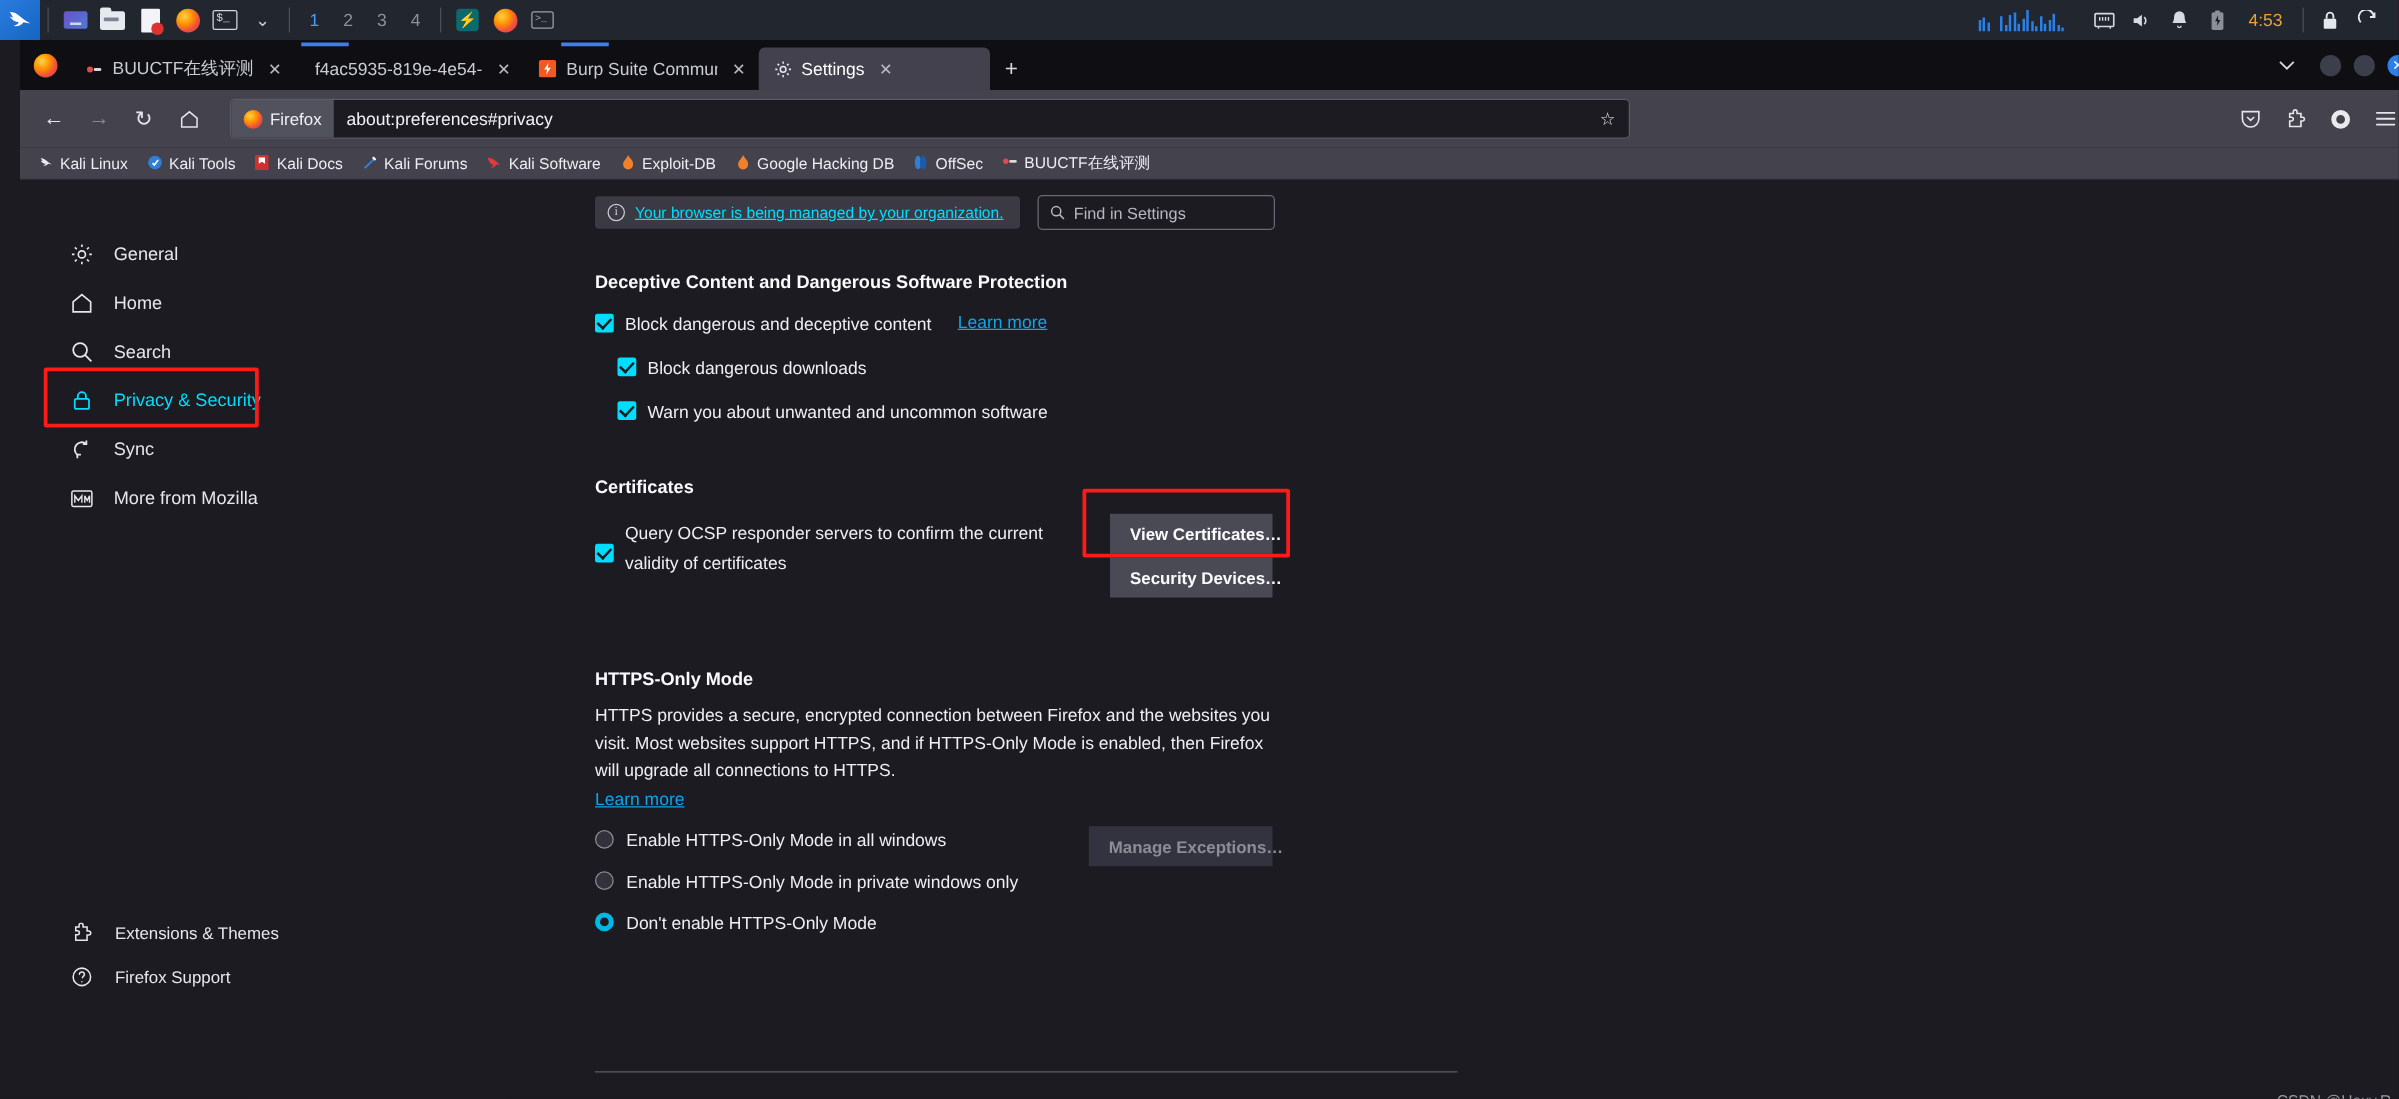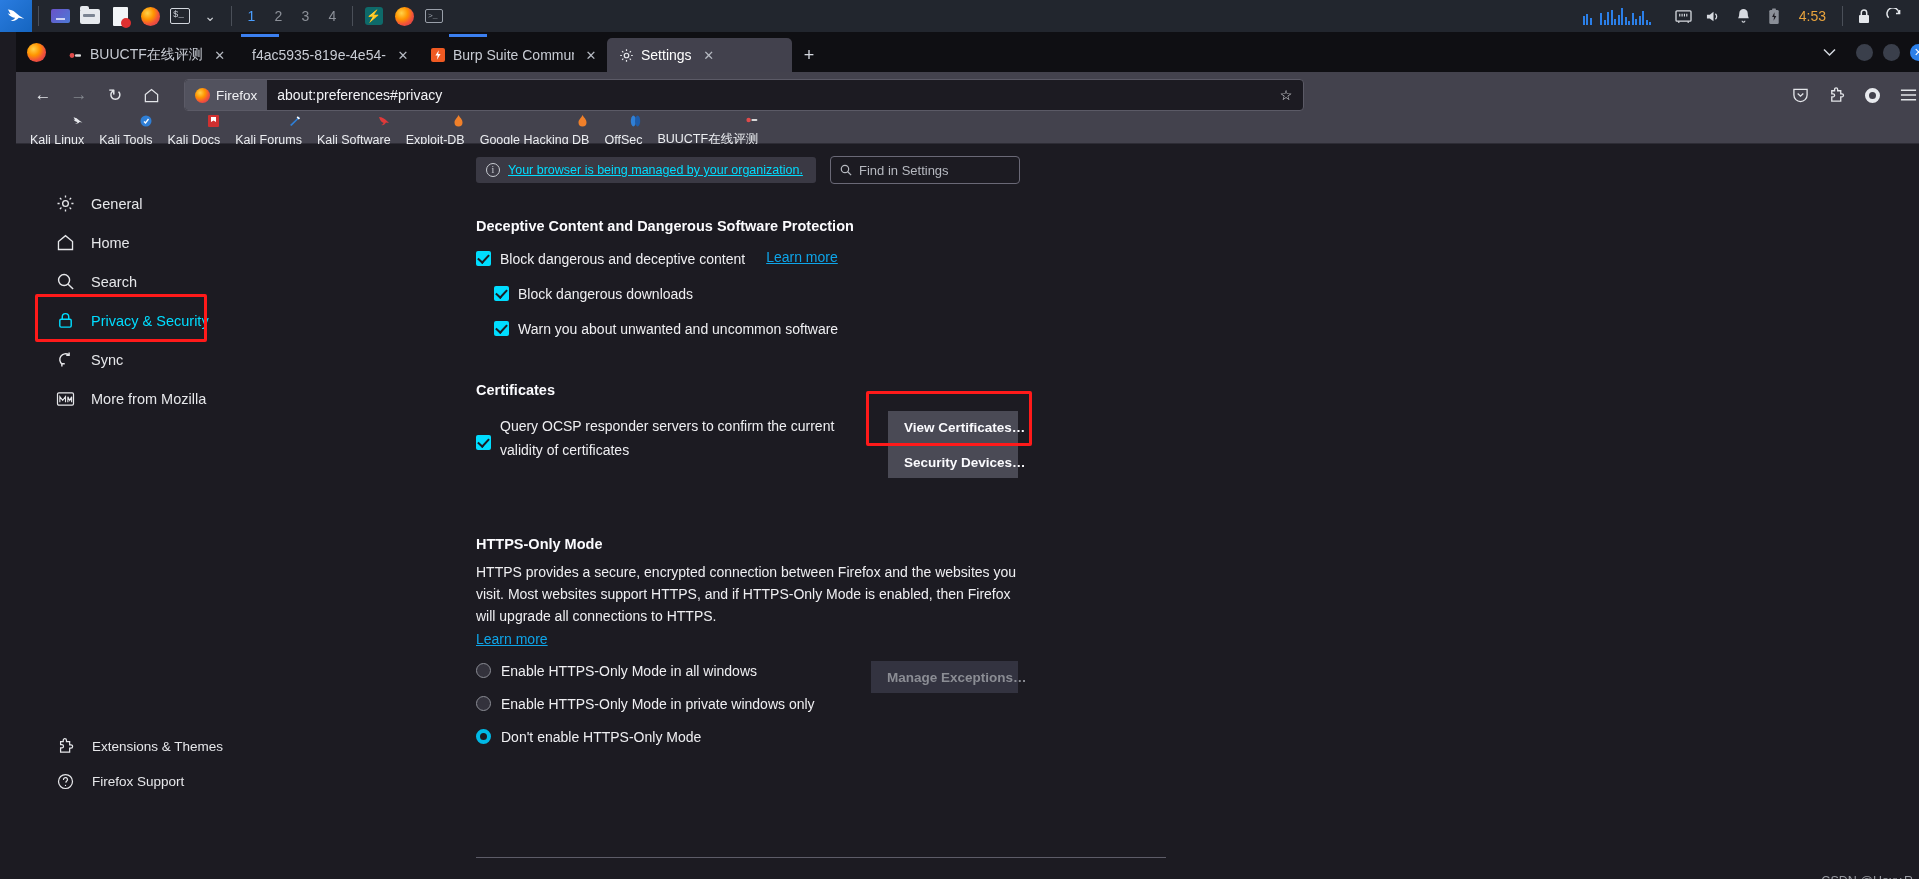--- a/index.html
+++ b/index.html
@@ -144,22 +144,22 @@
   .url-star { width: 26px; display:flex;align-items:center;justify-content:center;color:#e3e5e9;font-size:14px;}
   .navbar-right { display: flex; align-items: center; gap: 2px; margin-left: auto; }
   .acct-dot { width: 15px; height: 15px; border-radius: 50%; border: 4px solid #e8eaee; }
 
   
   .bookmarks {
     height: 26px; background: #43424d; display: flex; align-items: center;
     padding: 0 8px; gap: 3px; border-bottom: 1px solid #2d2c35;
   }
   .bm {
-    display: flex; align-items: flex-end; gap: 5px; padding: 2px 6px;
-    color: #eceef1; font-size: 12.5px; white-space: nowrap; border-radius: 3px; flex-direction: column;
+    display: flex; align-items: flex-start; gap: 5px; padding: 2px 6px;
+    color: #eceef1; font-size: 12.5px; white-space: nowrap; border-radius: 3px;
   }
   .bm-ico { width: 13px; height: 13px; display: flex; align-items: center; justify-content: center; font-size: 11px; }
   .dragon { color: #e8eaee; font-size: 12px; }
 
   
   .page {
     position: relative; height: 735px; background: #1c1b22; display: flex; overflow: hidden;
   }
   .sidebar {
     width: 240px; flex: 0 0 240px; padding-top: 40px; position: relative;

